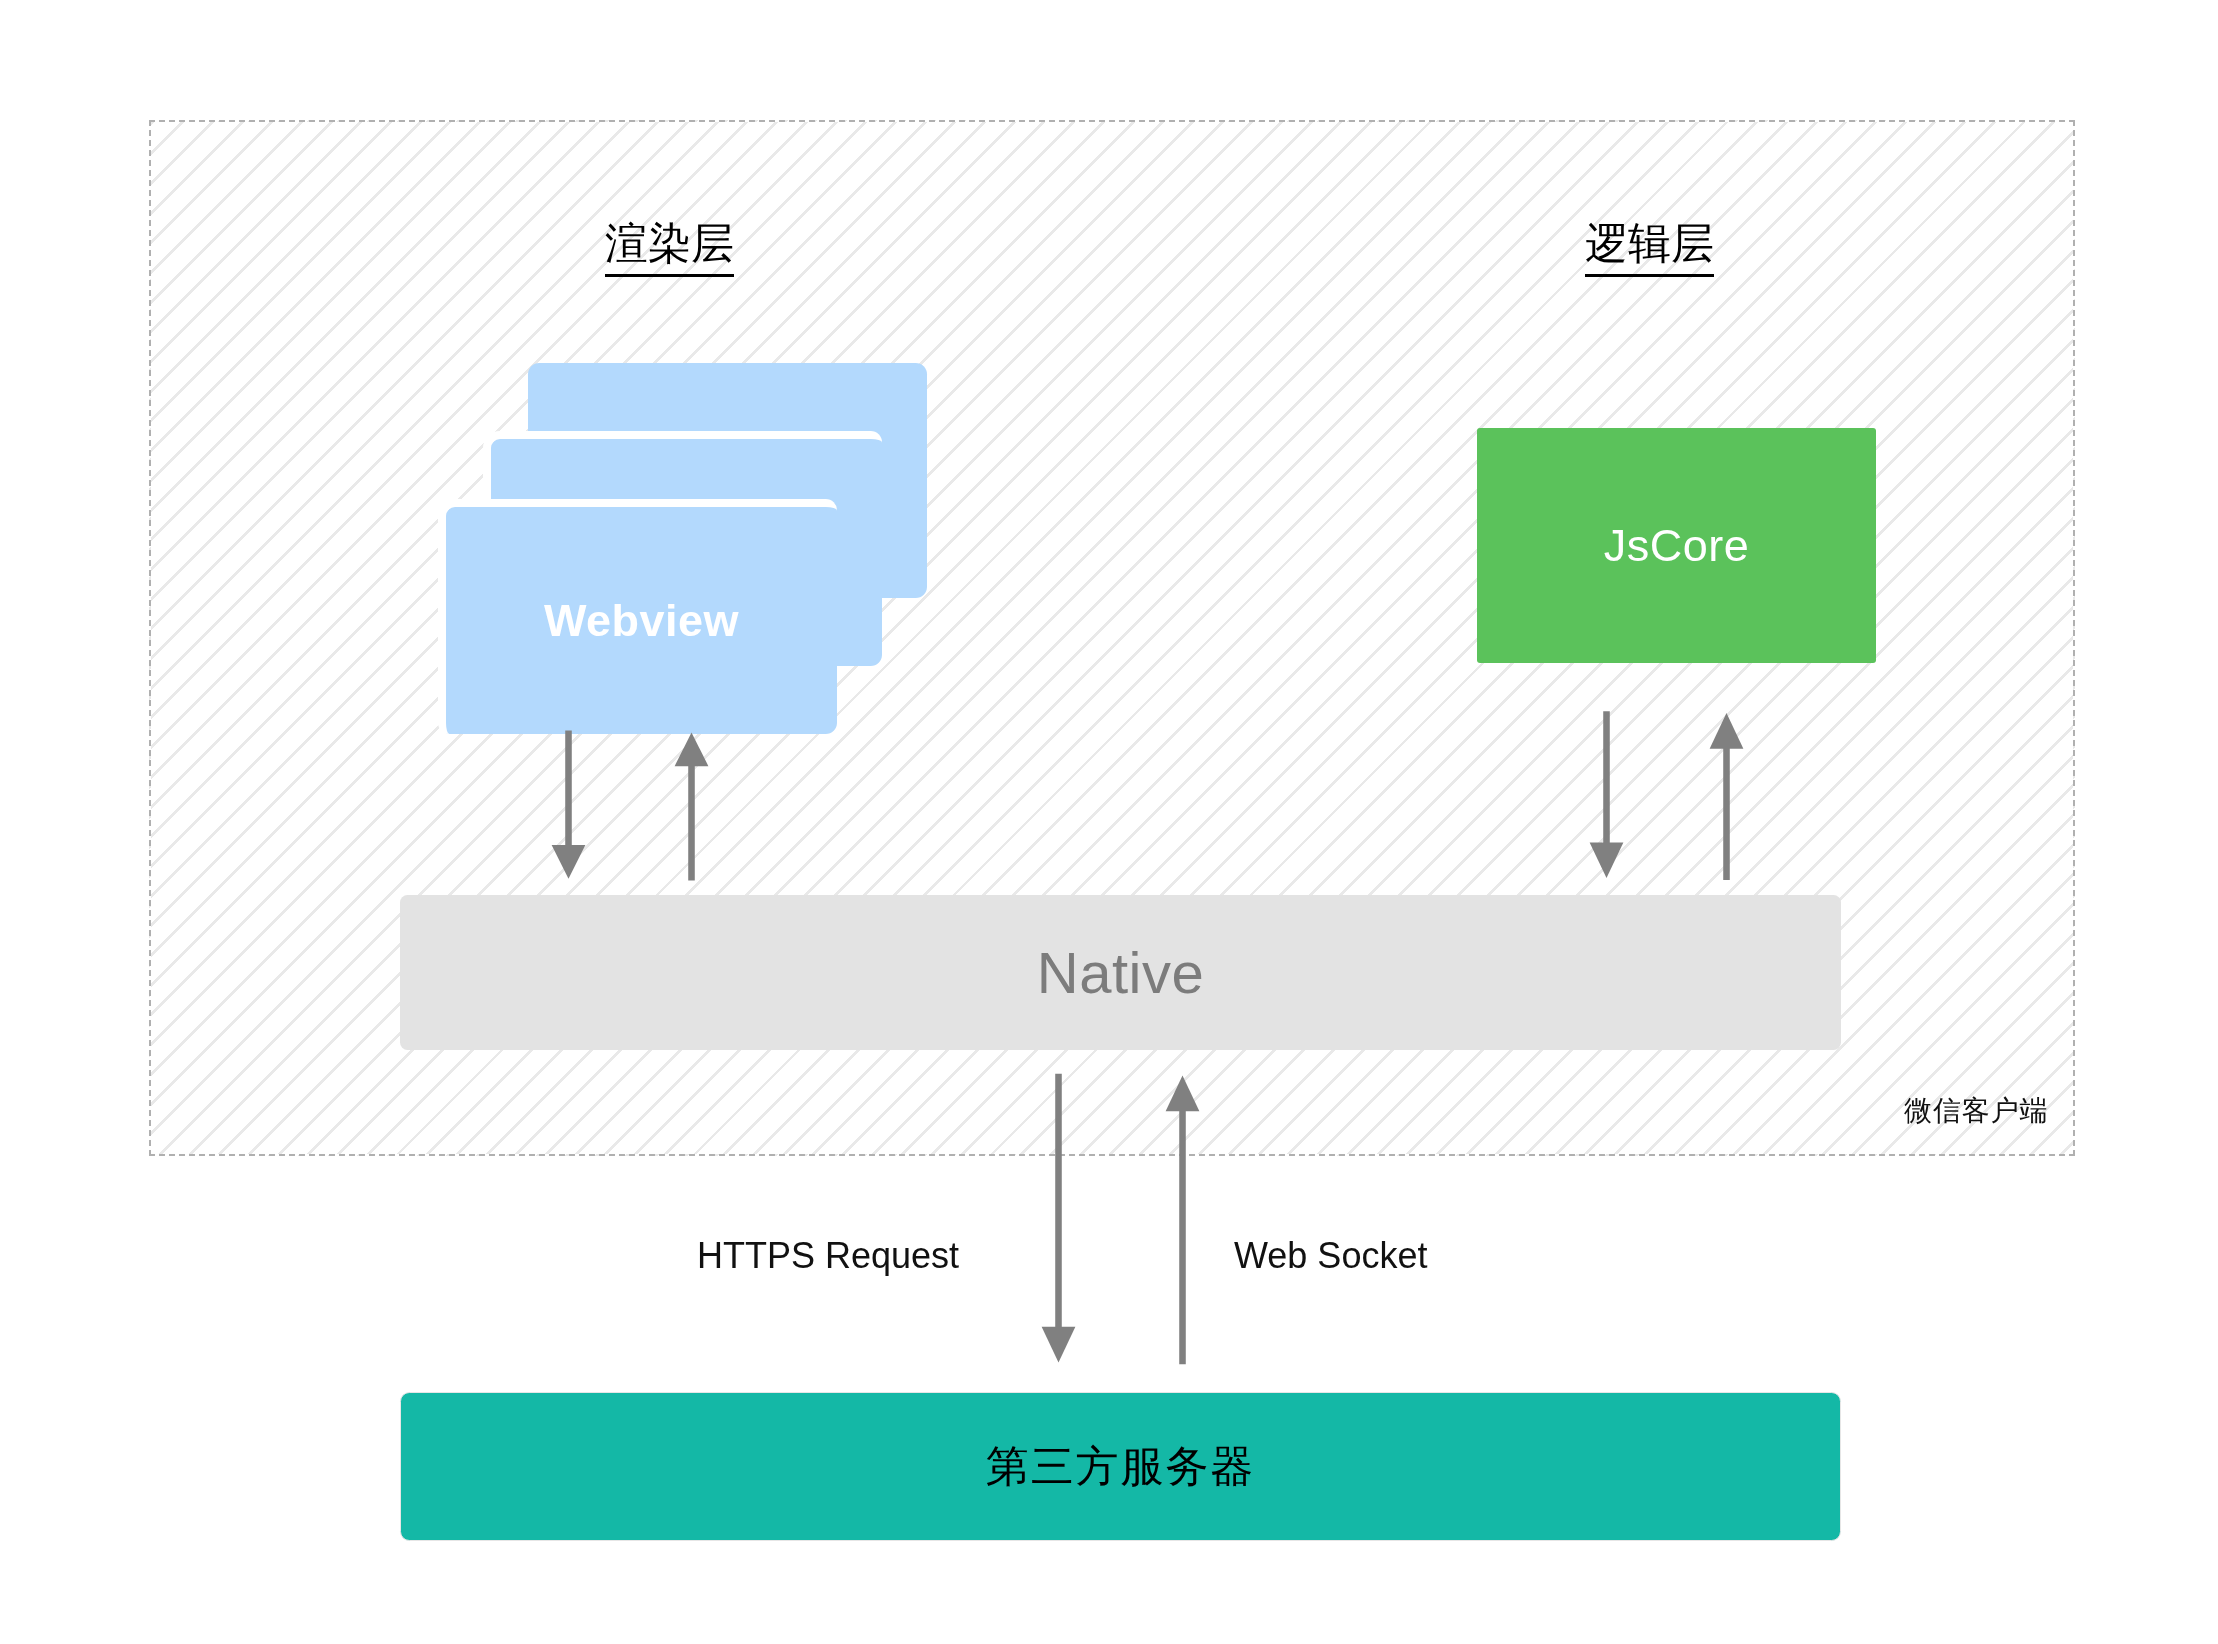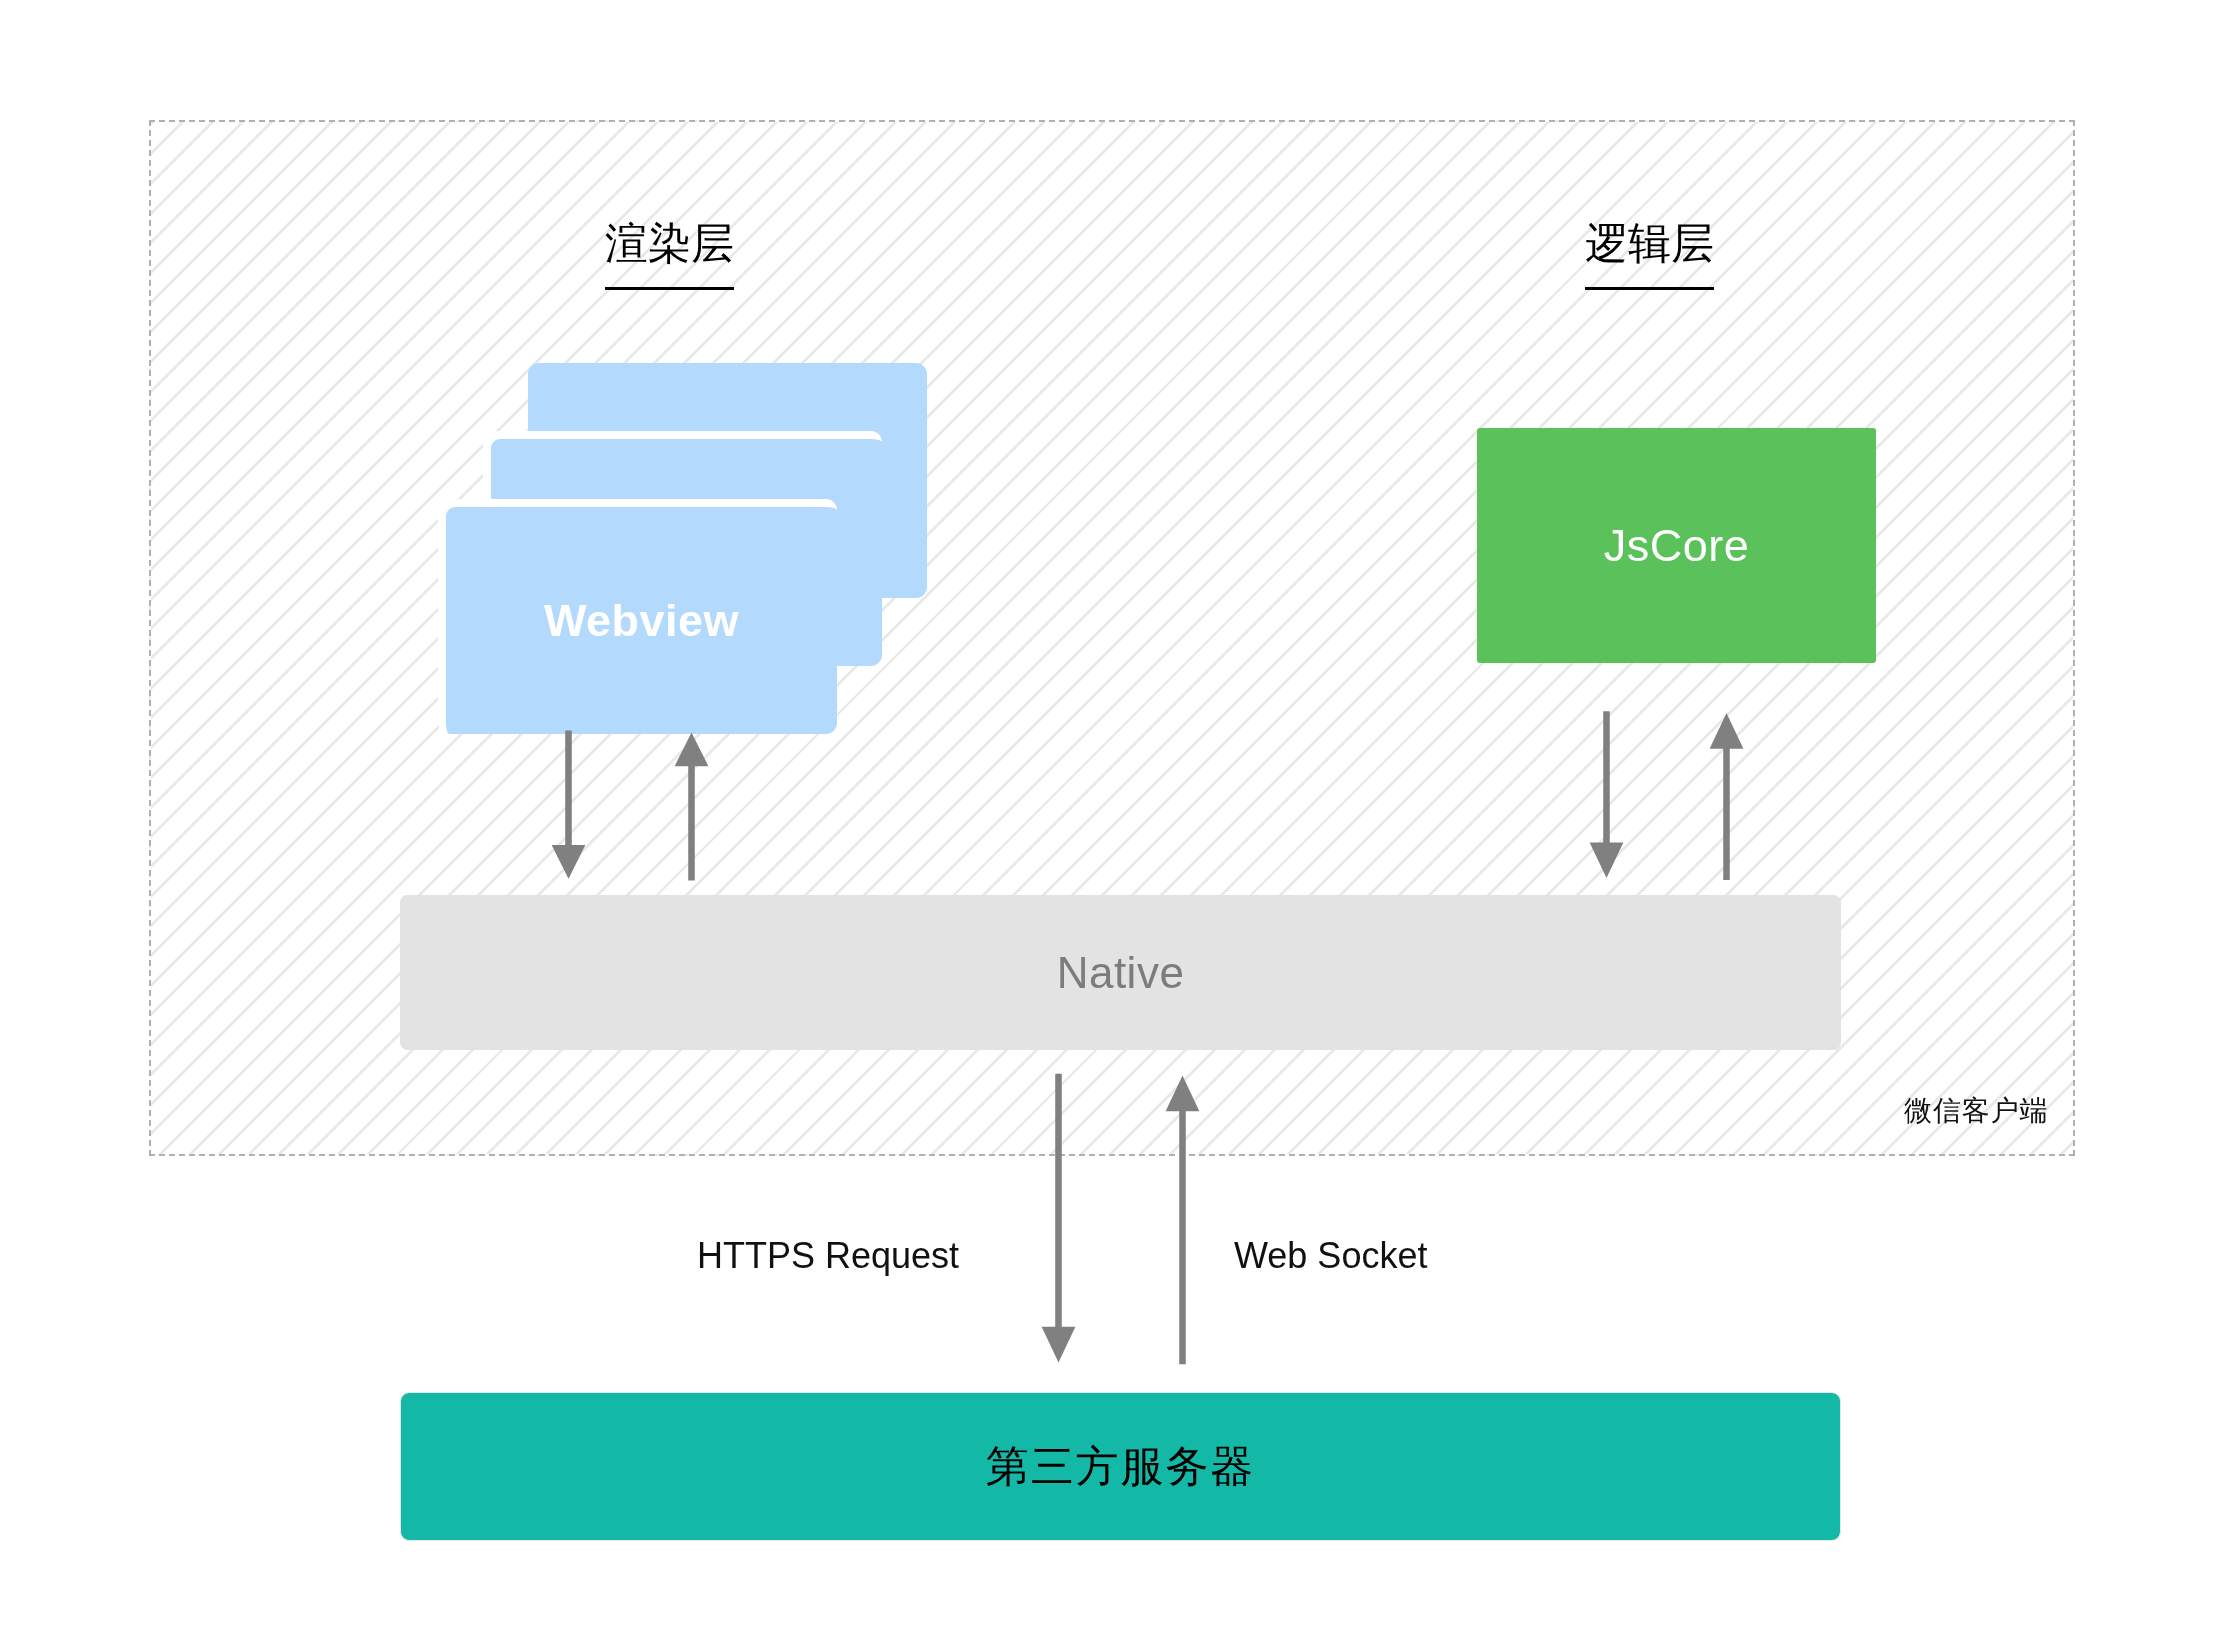--- a/index.html
+++ b/index.html
@@ -50,21 +50,21 @@
     white-space: nowrap;
   }
 
   
   .layer-title {
     position: absolute;
     font-size: 43px;
     color: #000000;
     white-space: nowrap;
     border-bottom: 3.8px solid #000000;
-    padding-bottom: 21px;
+    padding-bottom: 8px;
     line-height: 1.05;
   }
   .layer-title.render { left: 605px; top: 221px; }
   .layer-title.logic  { left: 1585px; top: 221px; }
 
   
   .webview-stack {
     position: absolute;
     left: 438px;
     top: 363px;
@@ -137,21 +137,21 @@
     top: 895px;
     width: 1441px;
     height: 155px;
     background: #e3e3e3;
     border-radius: 7.5px;
     display: flex;
     align-items: center;
     justify-content: center;
   }
   .native-label {
-    font-size: 44px;
+    font-size: 58px;
     color: #7c7c7c;
     letter-spacing: 0.5px;
   }
 
   
   .server-box {
     position: absolute;
     left: 400px;
     top: 1392px;
     width: 1441px;

